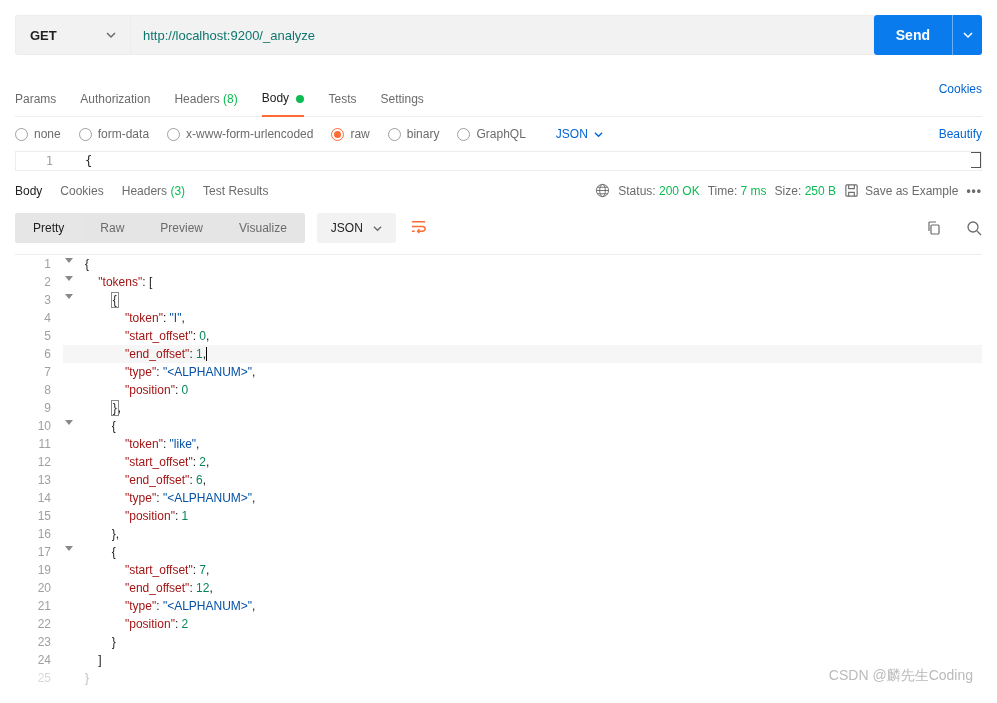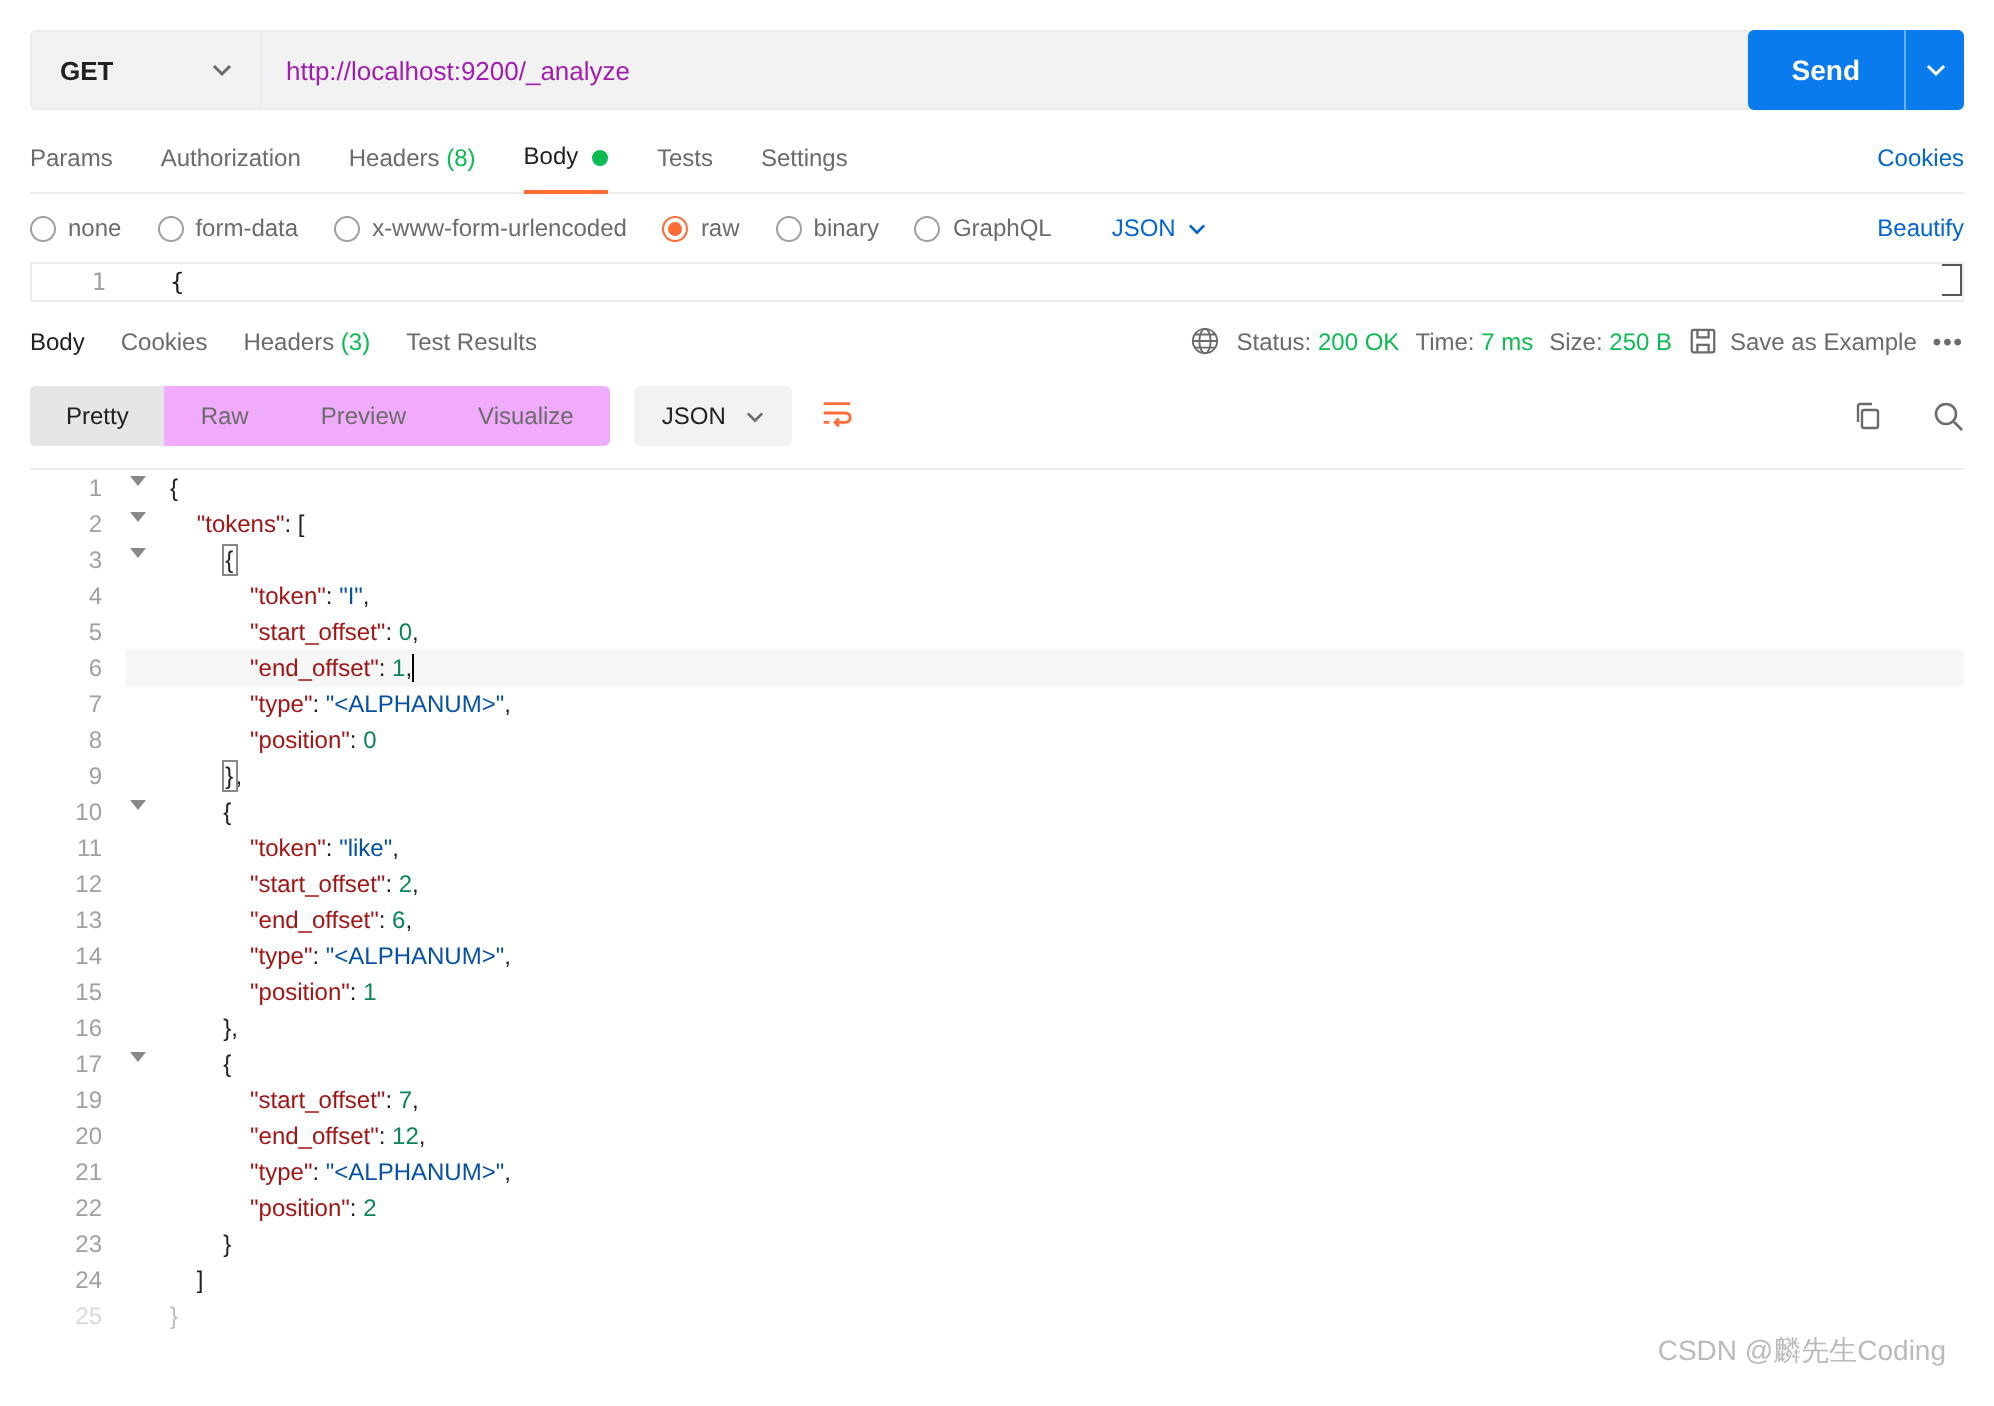--- a/index.html
+++ b/index.html
@@ -1,28 +1,28 @@
 <!DOCTYPE html>
 <html><head>
   <meta charset="utf-8">
   <style>
     * { box-sizing: border-box; margin: 0; padding: 0; font-family: -apple-system, BlinkMacSystemFont, "Segoe UI", Helvetica, Arial, sans-serif; }
     body { margin: 0; padding: 15px; background: #fff; font-size: 12px; color: #212121; }
 
     .method-row { display: flex; gap: 0; margin-bottom: 6px; align-items: stretch; }
     .method-select { width: 115px; height: 40px; background: #f2f2f2; border: 1px solid #ededed; border-right: none; border-radius: 3px 0 0 3px; display: flex; align-items: center; justify-content: space-between; padding: 0 14px; font-size: 13px; font-weight: 600; color: #212121; cursor: pointer; }
     .method-select svg { width: 10px; height: 10px; }
-    .url-input { flex: 1; height: 40px; border: 1px solid #ededed; background: #f2f2f2; padding: 16px 12px; font-size: 13px; border-radius: 0; color: #a21caf; outline: none; }
+    .url-input { flex: 1; height: 40px; border: 1px solid #ededed; background: #f2f2f2; padding: 16px 12px; font-size: 13px; border-radius: 0; color: #0f766e; outline: none; }
     .send-btn-group { display: flex; }
     .send-btn { height: 40px; background: #097BED; color: #fff; border: none; padding: 0 22px; font-size: 14px; font-weight: 600; border-radius: 3px 0 0 3px; cursor: pointer; }
     .send-dd { height: 40px; width: 30px; background: #097BED; border: none; border-left: 1px solid rgba(255,255,255,0.4); border-radius: 0 3px 3px 0; display: flex; align-items: center; justify-content: center; cursor: pointer; }
     .send-dd svg { width: 10px; height: 10px; fill: #fff; }
 
     .req-tabs { display: flex; align-items: center; margin-top: 10px; gap: 24px; font-size: 12px; color: #6b6b6b; border-bottom: 1px solid #ededed; position: relative; }
-    .req-tabs .tab { padding: 6px 0 10px 0; cursor: pointer; }
+    .req-tabs .tab { padding: 6px 0 10px 0; cursor: pointer; margin-top: 20px; }
     .req-tabs .tab.active { color: #212121; border-bottom: 2px solid #FF6C37; margin-bottom: -1px; font-weight: 500; }
     .req-tabs .count { color: #0CBB52; }
     .req-tabs .dot { width: 8px; height: 8px; background: #0CBB52; border-radius: 50%; display: inline-block; margin-left: 4px; vertical-align: middle; }
     .req-tabs .cookies { margin-left: auto; color: #0265D2; font-weight: 500; cursor: pointer; padding: 6px 0 10px 0; }
 
     .body-type-row { display: flex; align-items: center; gap: 18px; margin-top: 10px; margin-bottom: 10px; font-size: 12px; color: #6b6b6b; }
     .radio-item { display: flex; align-items: center; gap: 6px; cursor: pointer; }
     .radio-item .radio { width: 13px; height: 13px; border: 1.5px solid #a0a0a0; border-radius: 50%; display: flex; align-items: center; justify-content: center; }
     .radio-item.active .radio { border-color: #FF6C37; }
     .radio-item.active .radio::after { content: ""; width: 7px; height: 7px; background: #FF6C37; border-radius: 50%; }
@@ -41,21 +41,21 @@
     .resp-tabs .rtab.active { color: #212121; font-weight: 500; }
     .resp-tabs .rcount { color: #0CBB52; }
     .resp-meta { margin-left: auto; display: flex; align-items: center; gap: 8px; color: #6b6b6b; }
     .resp-meta .val-green { color: #0CBB52; }
     .resp-meta .globe { width: 15px; height: 15px; }
     .resp-meta .save-ex { display: flex; align-items: center; gap: 6px; cursor: pointer; }
     .resp-meta .save-ex svg { width: 15px; height: 15px; }
     .resp-meta .more { cursor: pointer; font-weight: bold; letter-spacing: 1px; }
 
     .viewer-toolbar { display: flex; align-items: center; margin-top: 14px; gap: 0; }
-    .vt-seg { display: flex; background: #f0abfc; border-radius: 3px; overflow: hidden; }
+    .vt-seg { display: flex; background: #e5e5e5; border-radius: 3px; overflow: hidden; }
     .vt-seg .seg-btn { padding: 8px 18px; font-size: 12px; color: #6b6b6b; cursor: pointer; }
     .vt-seg .seg-btn.active { background: #e6e6e6; color: #212121; font-weight: 500; }
     .vt-json { margin-left: 12px; background: #f2f2f2; padding: 8px 14px; border-radius: 3px; font-size: 12px; color: #212121; display: flex; align-items: center; gap: 10px; cursor: pointer; }
     .vt-json svg { width: 9px; height: 9px; }
     .vt-wrap { margin-left: 8px; padding: 6px; cursor: pointer; }
     .vt-wrap svg { width: 17px; height: 17px; stroke: #FF6C37; }
     .vt-right { margin-left: auto; display: flex; gap: 24px; align-items: center; }
     .vt-right svg { width: 16px; height: 16px; cursor: pointer; }
 
     .json-viewer { margin-top: 10px; border-top: 1px solid #ededed; position: relative; font-family: "SFMono-Regular", Consolas, "Liberation Mono", Menlo, monospace; font-size: 12px; }

